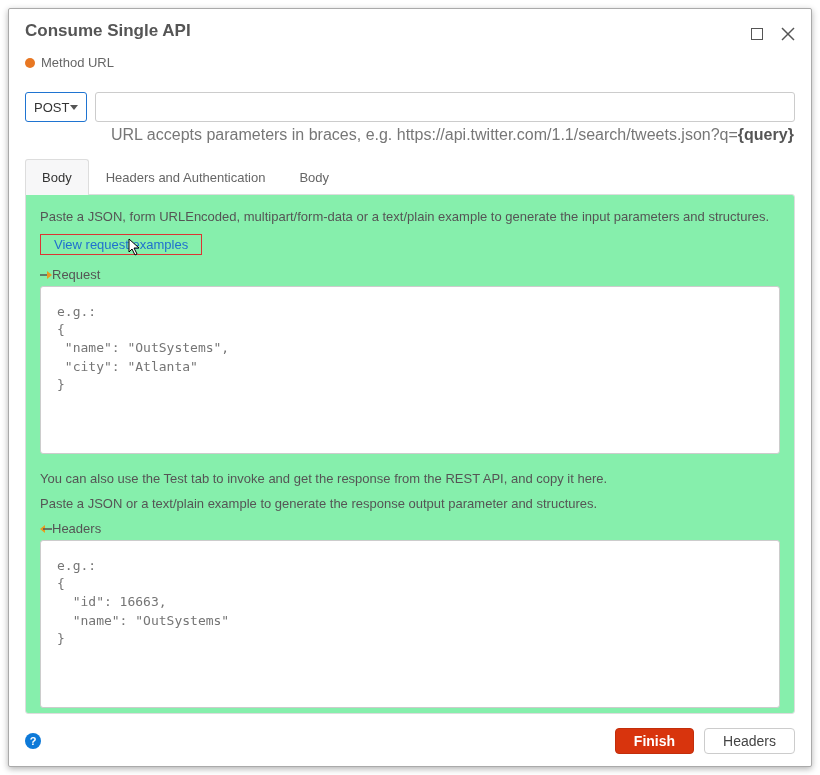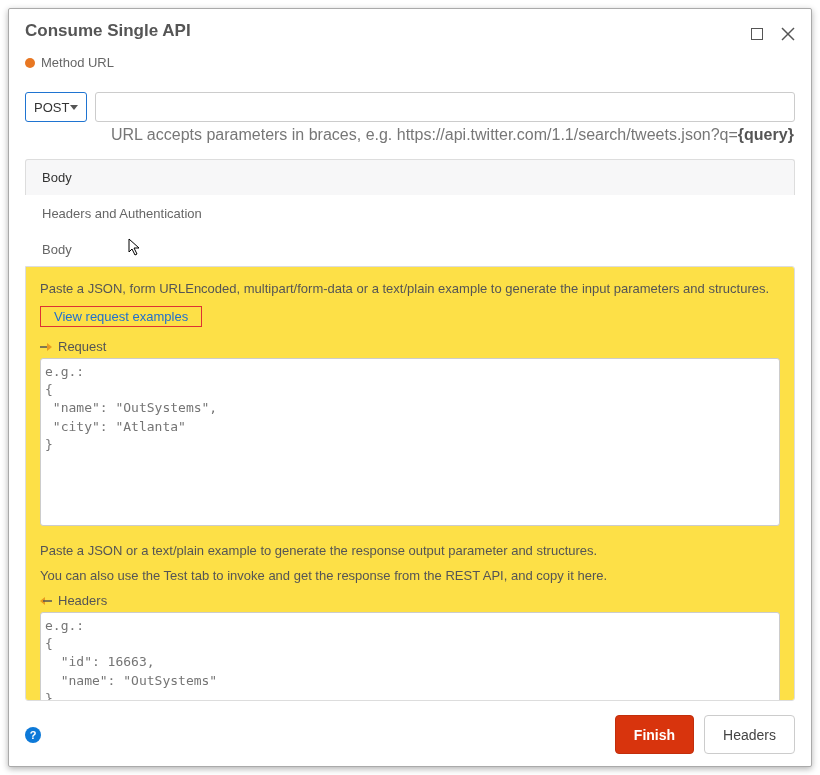--- a/index.html
+++ b/index.html
@@ -95,42 +95,41 @@
   .url-hint {
     color: #777;
     font-size: 16px;
     margin-left: 86px;
     margin-bottom: 14px;
   }
   .url-hint b { color: #555; font-weight: 700; }
 
   .tabs {
     display: flex;
-    flex-direction: column;
   }
   .tab {
     padding: 10px 16px;
     font-size: 13px;
     color: #666;
     cursor: pointer;
     border: 1px solid transparent;
     border-bottom: none;
     position: relative;
     top: 1px;
   }
   .tab.active {
     background: #f7f7f8;
     border: 1px solid #ddd;
     border-bottom: none;
     color: #333;
     border-radius: 3px 3px 0 0;
   }
 
   .tab-content {
-    background: #fde047;
+    background: #86efac;
     border: 1px solid #ddd;
     border-radius: 0 3px 3px 3px;
     padding: 14px;
     flex: 1;
     overflow: auto;
   }
   .instr {
     color: #555;
     font-size: 13px;
     margin-bottom: 10px;
@@ -147,38 +146,38 @@
   }
   .cursor-arrow {
     position: absolute;
     left: 119px;
     top: 229px;
     pointer-events: none;
   }
   .section-label {
     display: flex;
     align-items: center;
-    gap: 6px;
+    gap: 0;
     color: #555;
     margin: 6px 0 4px 0;
     font-size: 13px;
   }
   .arrow-right {
     width: 12px; height: 10px;
     display: inline-block;
   }
   .textarea {
     width: 100%;
     border: 1px solid #ccc;
     border-radius: 3px;
     background: #fff;
     font-family: Consolas, monospace;
     font-size: 13px;
     color: #999;
-    padding: 4px;
+    padding: 16px;
     resize: none;
     line-height: 1.4;
     white-space: pre;
   }
   .ta1 { height: 168px; margin-bottom: 14px; }
   .ta2 { height: 168px; }
 
   .footer {
     display: flex;
     align-items: center;
@@ -192,21 +191,21 @@
     color: #fff;
     font-size: 11px;
     font-weight: 700;
     display: flex;
     align-items: center;
     justify-content: center;
     cursor: pointer;
   }
   .footer-buttons { display: flex; gap: 10px; }
   .btn {
-    height: 39px;
+    height: 26px;
     padding: 0 18px;
     border-radius: 4px;
     font-size: 14px;
     cursor: pointer;
     border: 1px solid #ccc;
     background: #fff;
     color: #444;
   }
   .btn-primary {
     background: #d8340d;
@@ -264,22 +263,22 @@
           <polygon points="7,1 12,5 7,9" fill="#e89b1f"></polygon>
         </svg>
       <span>Request</span>
     </div>
     <textarea class="textarea ta1" placeholder="e.g.:
 {
  &quot;name&quot;: &quot;OutSystems&quot;,
  &quot;city&quot;: &quot;Atlanta&quot;
 }" style=""></textarea>
 
+    <div class="instr">You can also use the Test tab to invoke and get the response from the REST API, and copy it here.</div>
     <div class="instr">Paste a JSON or a text/plain example to generate the response output parameter and structures.</div>
-    <div class="instr">You can also use the Test tab to invoke and get the response from the REST API, and copy it here.</div>
 
     <div class="section-label">
       <svg class="arrow-right" viewBox="0 0 12 10">
           <polygon points="5,1 0,5 5,9" fill="#e89b1f"></polygon>
           <line x1="3" y1="5" x2="12" y2="5" stroke="#555" stroke-width="1.5"></line>
         </svg>
       <span>Headers</span>
     </div>
     <textarea class="textarea ta2" placeholder="e.g.:
 {

